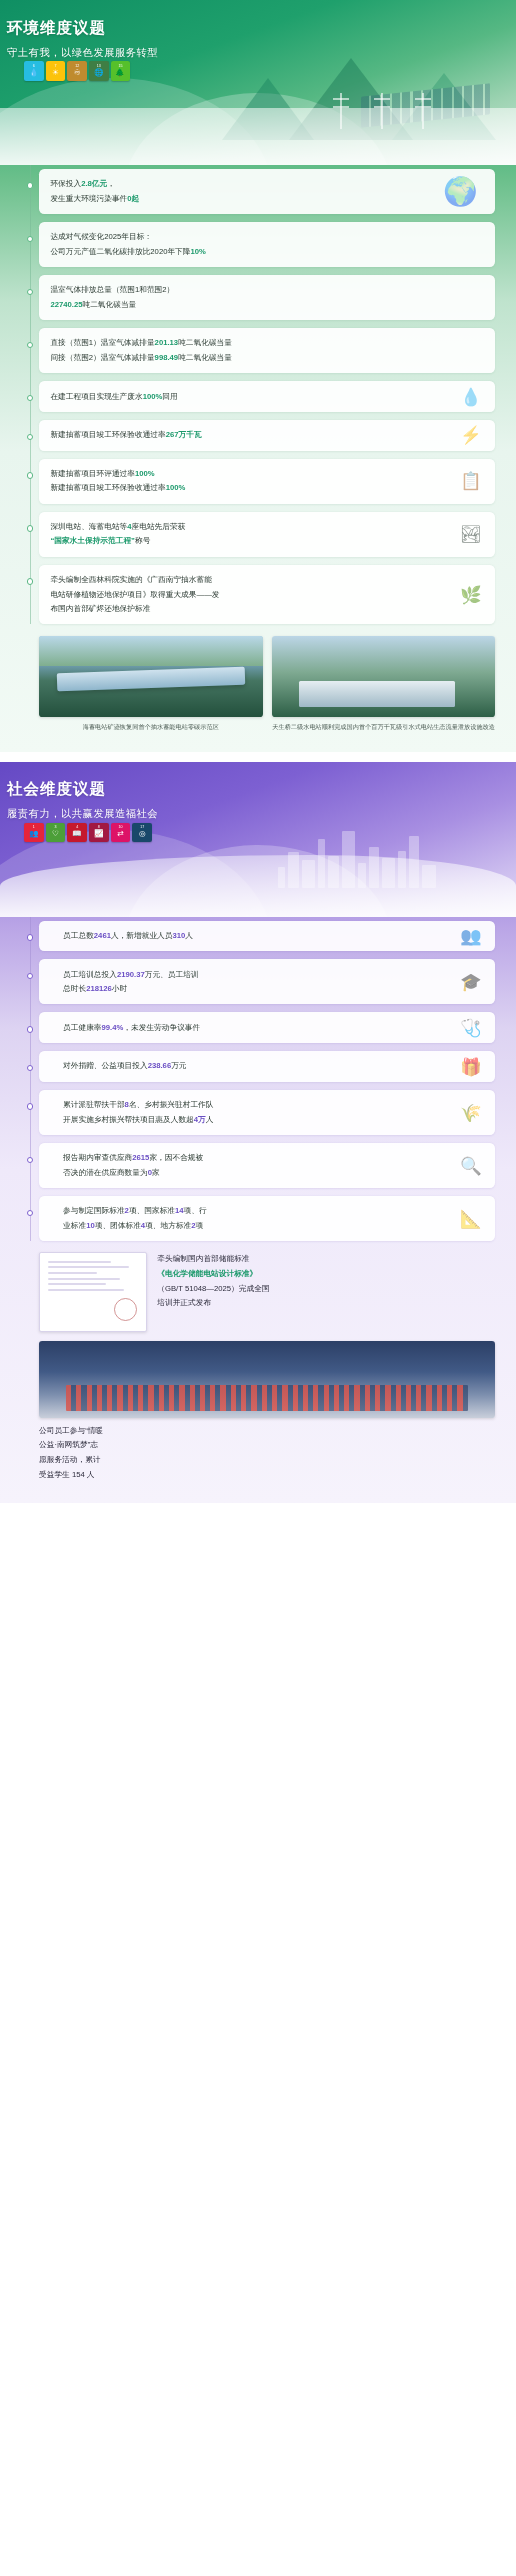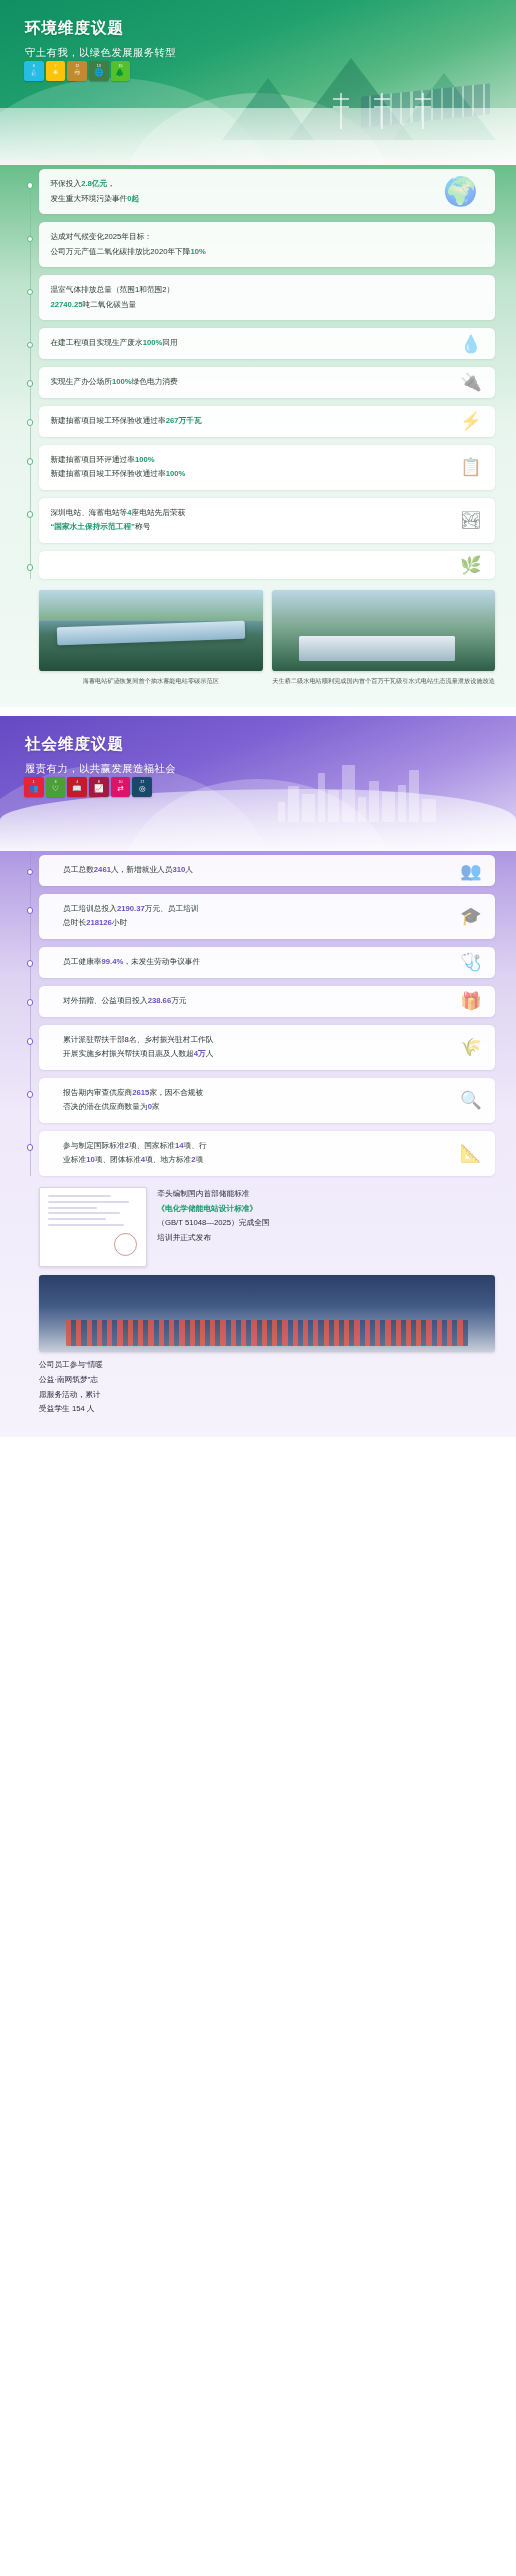--- a/index.html
+++ b/index.html
@@ -16,21 +16,21 @@
     position: relative;
     background: linear-gradient(180deg,#1d9a6c 0%, #2aa86f 12%, #6cc08c 24%, #bfe3cd 40%, #e8f5ee 60%, #f2faf5 100%);
     padding-bottom: 20.6px;
   }
   .env-hero {
     position: relative;
     height: 165px;
     overflow: hidden;
     background: linear-gradient(160deg,#0f8f63 0%, #1fa06c 35%, #56b883 60%, #9dd3b2 80%, #cfe9db 100%);
   }
-  .hero-title-wrap { position: absolute; top: 17.5px; left: 25px; z-index: 6; }
+  .hero-title-wrap { position: absolute; top: 17.5px; left: 7px; z-index: 6; }
   .hero-title {
     font-size: 15.5px; font-weight: bold; color: #ffffff; letter-spacing: 1px;
     text-shadow: 0 1px 2.6px rgba(0,0,0,.2);
   }
   .hero-sub {
     margin-top: 7.2px; font-size: 10.3px; color: #ffffff; letter-spacing: 0.5px;
     font-weight: normal; text-shadow: 0 1px 2.6px rgba(0,0,0,.18);
   }
   .sdg-row { position: absolute; top: 61px; left: 24px; display: flex; gap: 2.1px; z-index: 6;}
   .sdg-box {
@@ -139,21 +139,21 @@
   }
 
   
   .soc-section {
     position: relative;
     background: linear-gradient(180deg,#6f52c8 0%, #8a6fd6 10%, #b9a4e6 22%, #ddd3f2 36%, #efe9fa 55%, #f6f3fc 100%);
     padding-bottom: 20.6px;
     margin-top: 9.3px;
   }
   .soc-hero {
-    position: relative; height: 135px; overflow: hidden;
+    position: relative; height: 155px; overflow: hidden;
     background: linear-gradient(160deg,#6549c4 0%, #7d60d2 35%, #a88fe2 65%, #cbbcee 85%, #e3dbf6 100%);
   }
   .soc-hero .hero-title, .soc-hero .hero-sub { color: #fff; }
   .city {
     position: absolute; bottom: 29px; display: flex; align-items: flex-end; gap: 3.1px; left: 278px;
   }
   .bld { background: rgba(255,255,255,.35); border-radius: 1px; }
   .soc-wave {
     position: absolute; left: 0; right: 0; bottom: 0; height: 62px;
     background: linear-gradient(180deg, rgba(255,255,255,.45), rgba(255,255,255,.92));
@@ -253,34 +253,33 @@
         </div>
         <div class="ritem">
           <div class="rdot"></div>
           <div class="rcard">
             <div class="txt"><span>温室气体排放总量（范围1和范围2）</span><br><span class="hl">22740.25</span><span>吨二氧化碳当量</span></div>
           </div>
         </div>
         <div class="ritem">
           <div class="rdot"></div>
           <div class="rcard">
+            <div class="txt"><span>直接（范围1）温室气体减排量</span><span class="hl">201.13</span><span>吨二氧化碳当量</span><br><span>间接（范围2）温室气体减排量</span><span class="hl">998.49</span><span>吨二氧化碳当量</span></div>
+          </div>
+        </div>
+        <div class="ritem">
+          <div class="rdot"></div>
+          <div class="rcard">
             <div class="txt"><span>在建工程项目实现生产废水</span><span class="hl">100%</span><span>回用</span></div>
             <div class="card-deco">💧</div>
           </div>
         </div>
         <div class="ritem">
           <div class="rdot"></div>
           <div class="rcard">
-            <div class="txt"><span>实现生产办公场所</span><span class="hl">100%</span><span>绿色电力消费</span></div>
-            <div class="card-deco">🔌</div>
-          </div>
-        </div>
-        <div class="ritem">
-          <div class="rdot"></div>
-          <div class="rcard">
             <div class="txt"><span>新建抽蓄项目竣工环保验收通过率</span><span class="hl">267万千瓦</span></div>
             <div class="card-deco">⚡</div>
           </div>
         </div>
         <div class="ritem">
           <div class="rdot"></div>
           <div class="rcard">
             <div class="txt"><span>新建抽蓄项目环评通过率</span><span class="hl">100%</span><br><span>新建抽蓄项目竣工环保验收通过率</span><span class="hl">100%</span></div>
             <div class="card-deco">📋</div>
           </div>
@@ -288,20 +287,21 @@
         <div class="ritem">
           <div class="rdot"></div>
           <div class="rcard">
             <div class="txt"><span>深圳电站、海蓄电站等</span><span class="hl">4</span><span>座电站先后荣获</span><br><span class="quote">“国家水土保持示范工程”</span><span>称号</span></div>
             <div class="card-deco">🏞</div>
           </div>
         </div>
         <div class="ritem">
           <div class="rdot"></div>
           <div class="rcard">
+            <div class="txt"><span>牵头编制全西林科院实施的《广西南宁抽水蓄能</span><br><span>电站研修植物还地保护项目》取得重大成果——发</span><br><span>布国内首部矿烬还地保护标准</span></div>
             <div class="card-deco">🌿</div>
           </div>
         </div>
       </div>
 
     <div class="photo-row">
       <div class="photo-col">
         <div class="photo photo-a"></div>
         <div class="photo-cap">海蓄电站矿迹恢复同首个抽水蓄能电站零碳示范区</div>
       </div>

